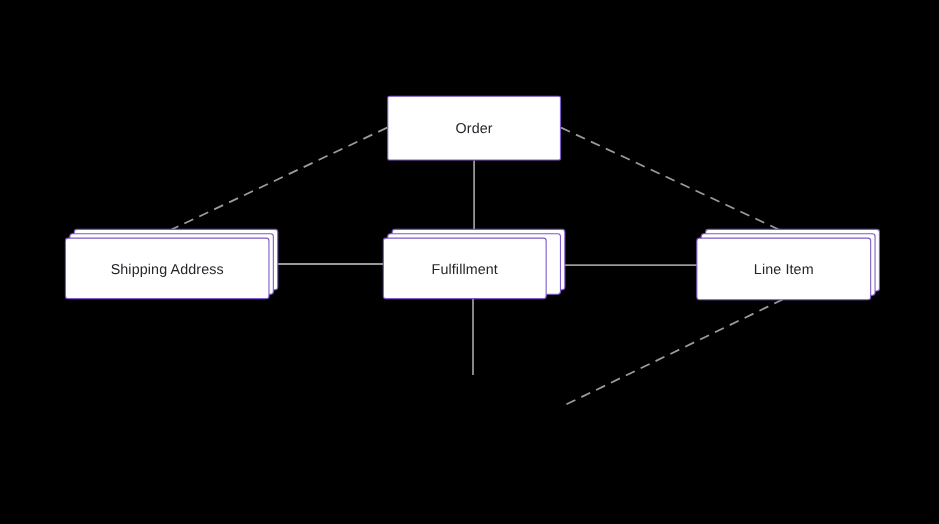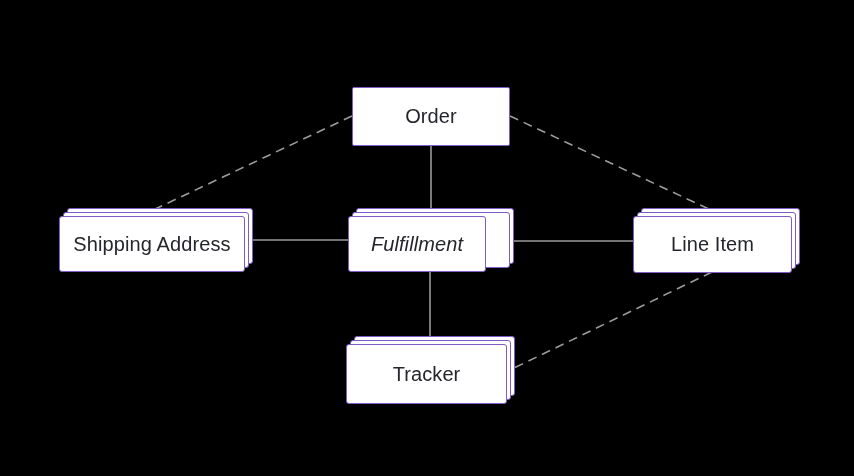--- a/index.html
+++ b/index.html
@@ -43,39 +43,39 @@
     border: 1.5px solid #7e5bc8;
     border-radius: 3px;
   }
   .front {
     display: flex;
     align-items: center;
     justify-content: center;
   }
   .front span {
     color: #25262b;
-    font-size: 20px;
+    font-size: 13px;
     letter-spacing: 0.1px;
     white-space: nowrap;
   }
   
   #node-order { left: 352px; top: 87px; width: 158px; height: 59px; }
   #node-order .front { left: 0; top: 0; width: 158px; height: 59px; border-radius: 2px; }
 
   
   #node-shipping { left: 59px; top: 208px; width: 202px; height: 52px; }
   #node-shipping .layer-back   { left: 8px; top: 0;  width: 186px; height: 56px; }
   #node-shipping .layer-middle { left: 4px; top: 4px; width: 186px; height: 56px; }
   #node-shipping .front        { left: 0;  top: 8px; width: 186px; height: 56px; }
 
   
   #node-fulfillment { left: 348px; top: 208px; width: 174px; height: 64px; }
   #node-fulfillment .layer-back   { left: 8px; top: 0;  width: 158px; height: 56px; }
   #node-fulfillment .layer-middle { left: 4px; top: 4px; width: 158px; height: 56px; }
-  #node-fulfillment .front        { left: 0;  top: 8px; width: 138px; height: 56px; font-style: italic; }
+  #node-fulfillment .front        { left: 0;  top: 8px; width: 149px; height: 56px; }
 
   
   #node-lineitem { left: 633px; top: 208px; width: 175px; height: 65px; }
   #node-lineitem .layer-back   { left: 8px; top: 0;  width: 159px; height: 57px; }
   #node-lineitem .layer-middle { left: 4px; top: 4px; width: 159px; height: 57px; }
   #node-lineitem .front        { left: 0;  top: 8px; width: 159px; height: 57px; justify-content: center; }
 
   
   #node-tracker { left: 346px; top: 336px; width: 177px; height: 68px; }
   #node-tracker .layer-back   { left: 8px; top: 0;  width: 161px; height: 60px; }
@@ -122,21 +122,14 @@
   </div>
 
   <div class="node" id="node-lineitem">
     <div class="card layer-back"></div>
     <div class="card layer-middle"></div>
     <div class="card front">
       <span>Line Item</span>
     </div>
   </div>
 
-  <div class="node" id="node-tracker">
-    <div class="card layer-back"></div>
-    <div class="card layer-middle"></div>
-    <div class="card front">
-      <span>Tracker</span>
-    </div>
-  </div>
 
 </div>
 
 </body></html>

